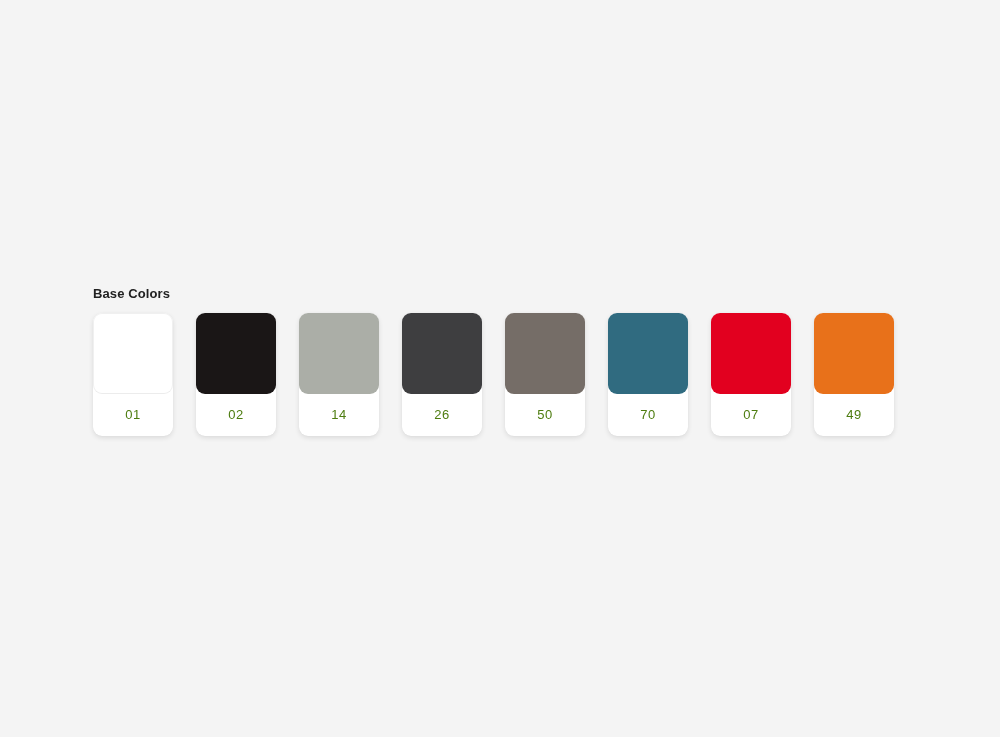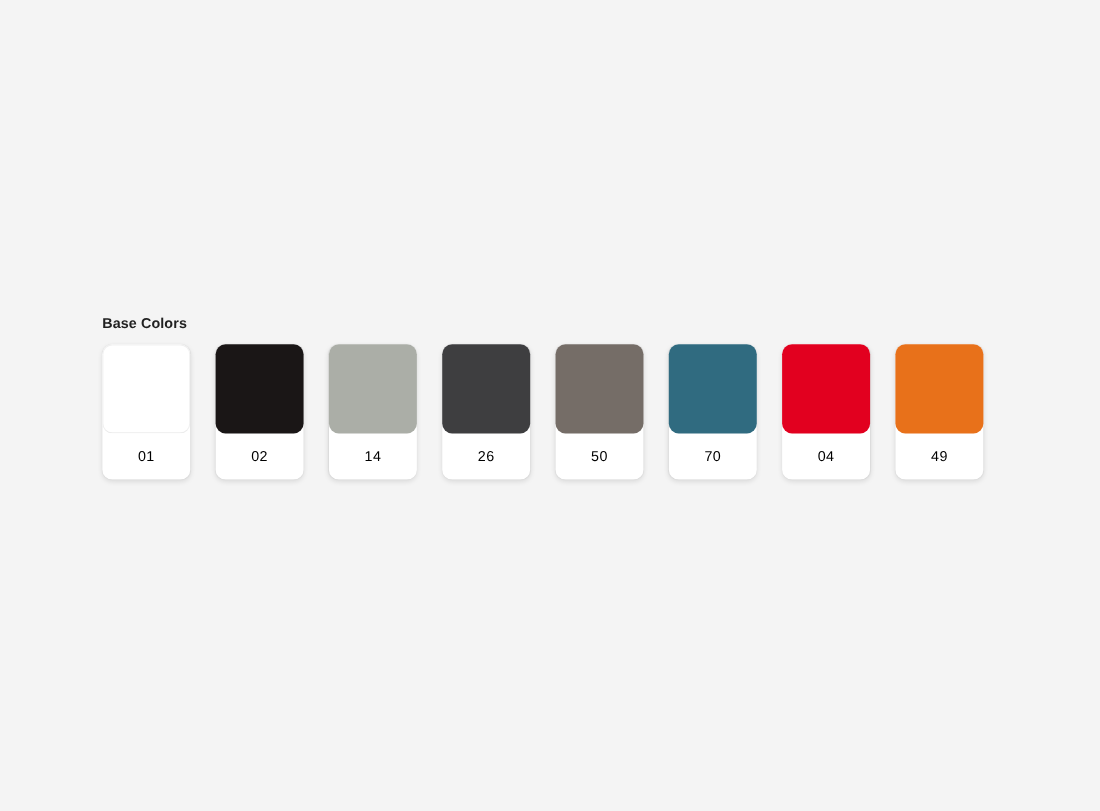--- a/index.html
+++ b/index.html
@@ -60,21 +60,21 @@
   .swatch-chip.is-light {
     border: 1px solid #f0f0f0;
     border-bottom-color: #ececec;
   }
   .swatch-label {
     flex: 1;
     display: flex;
     align-items: center;
     justify-content: center;
     font-size: 13px;
-    color: #000000;
+    color: #4d7c0f;
     letter-spacing: 0.4px;
     line-height: 1;
     padding-bottom: 2px;
   }
 </style>
 </head>
 <body style="background: rgb(244, 244, 244);">
 
 <div class="canvas">
 
@@ -102,21 +102,21 @@
         <div class="swatch-card">
           <div class="swatch-chip" style="background: rgb(117, 109, 103);"></div>
           <div class="swatch-label">50</div>
         </div>
         <div class="swatch-card">
           <div class="swatch-chip" style="background: rgb(48, 107, 128);"></div>
           <div class="swatch-label">70</div>
         </div>
         <div class="swatch-card">
           <div class="swatch-chip" style="background: rgb(226, 0, 31);"></div>
-          <div class="swatch-label">04</div>
+          <div class="swatch-label">07</div>
         </div>
         <div class="swatch-card">
           <div class="swatch-chip" style="background: rgb(232, 113, 26);"></div>
           <div class="swatch-label">49</div>
         </div>
       </div>
 
   </section>
 
 </div>

